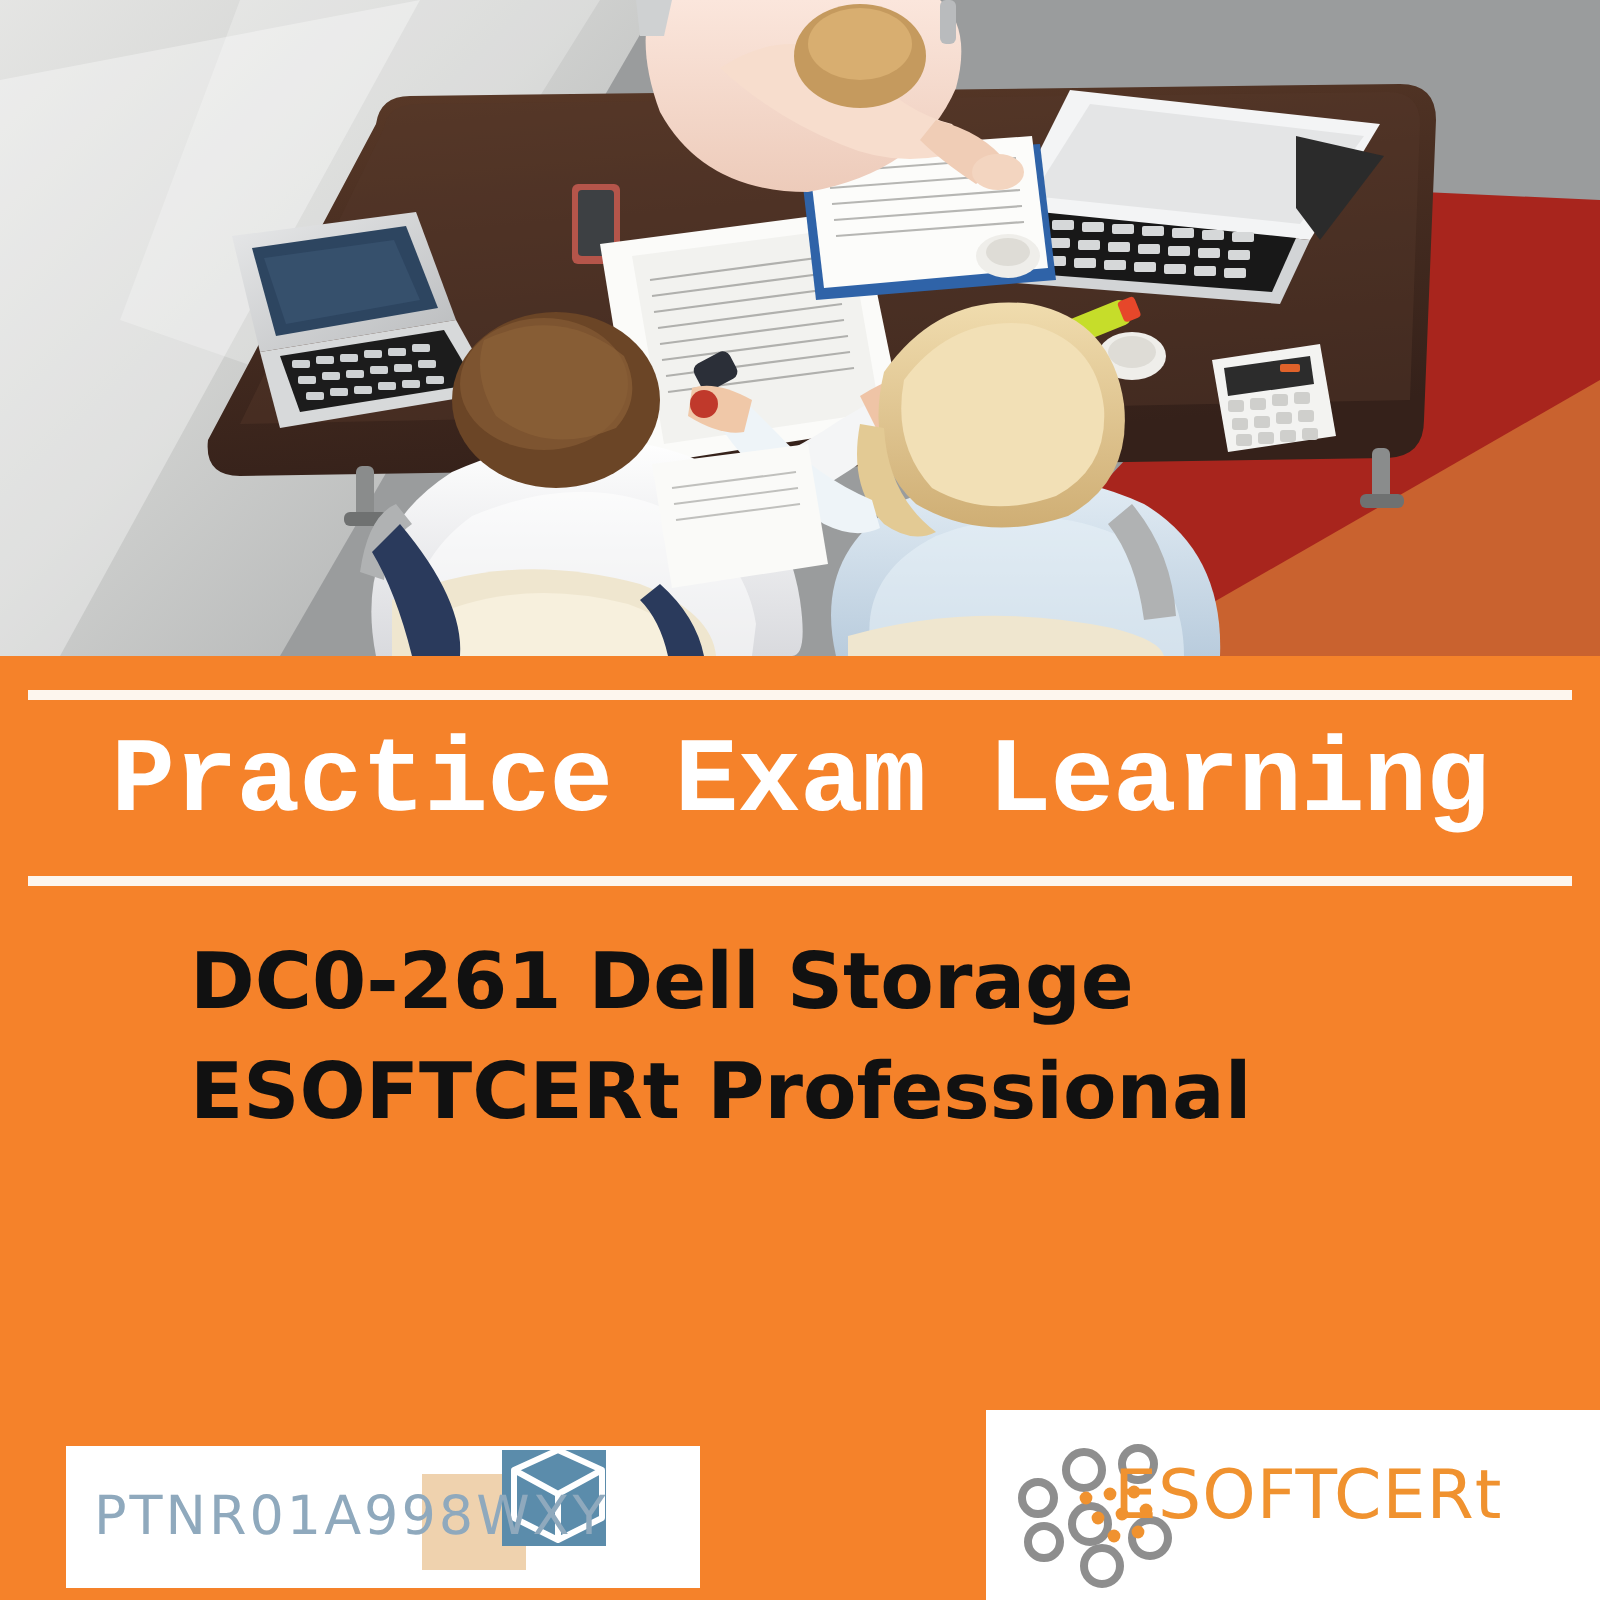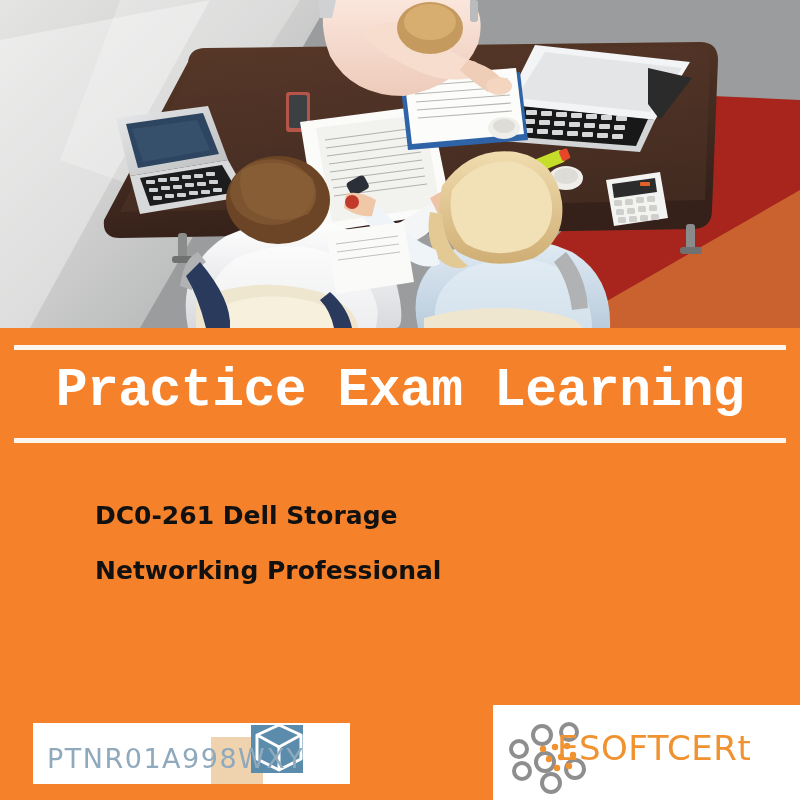--- a/index.html
+++ b/index.html
@@ -55,37 +55,37 @@
     font-weight: 700;
     font-size: 53px;
     letter-spacing: -0.5px;
     line-height: 66px;
     white-space: nowrap;
   }
 
   .subtitle {
     position: absolute;
     left: 95px;
-    top: 160px;
+    top: 136px;
     width: 560px;
     color: #111111;
     font-family: "DejaVu Sans", sans-serif;
     font-weight: 700;
-    font-size: 25px;
+    font-size: 39px;
     line-height: 55px;
   }
   .subtitle-line { display: block; }
 
   
   .logo-left {
     position: absolute;
     left: 33px;
     top: 395px;
     width: 317px;
-    height: 61px;
+    height: 71px;
     background: #ffffff;
     overflow: hidden;
   }
   .logo-left-text {
     position: absolute;
     left: 14px;
     top: 20px;
     font-family: "DejaVu Sans", sans-serif;
     font-size: 27px;
     letter-spacing: 1.5px;
@@ -356,21 +356,21 @@
 
   <div class="banner">
 
     <div class="rule rule-top"></div>
     <div class="rule rule-bottom"></div>
 
     <div class="headline">Practice Exam Learning</div>
 
     <div class="subtitle">
       <span class="subtitle-line">DC0-261 Dell Storage</span>
-      <span class="subtitle-line">Networking Professional</span>
+      <span class="subtitle-line">ESOFTCERt Professional</span>
     </div>
 
     <div class="logo-left">
       <svg class="logo-left-art" viewBox="0 0 100 62">
         <rect x="0" y="12" width="52" height="48" fill="#efd2ae"></rect>
         <rect x="40" y="0" width="52" height="48" fill="#5b8cab"></rect>
         <g fill="none" stroke="#ffffff" stroke-width="3" stroke-linejoin="round">
           <polygon points="46,10 68,0 90,10 90,34 68,45 46,34"></polygon>
           <polyline points="46,10 68,22 90,10"></polyline>
           <line x1="68" y1="22" x2="68" y2="45"></line>

